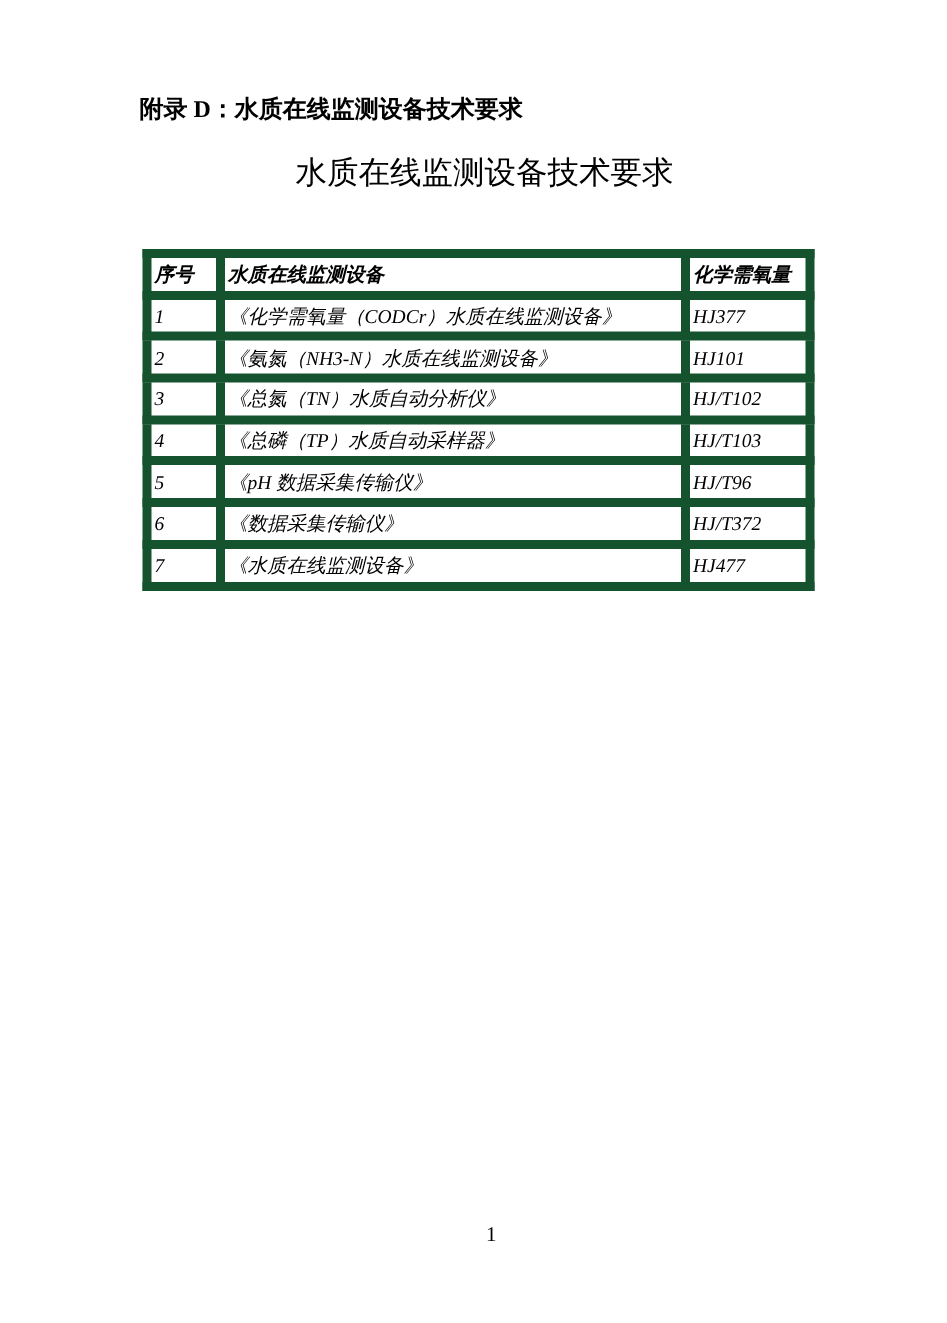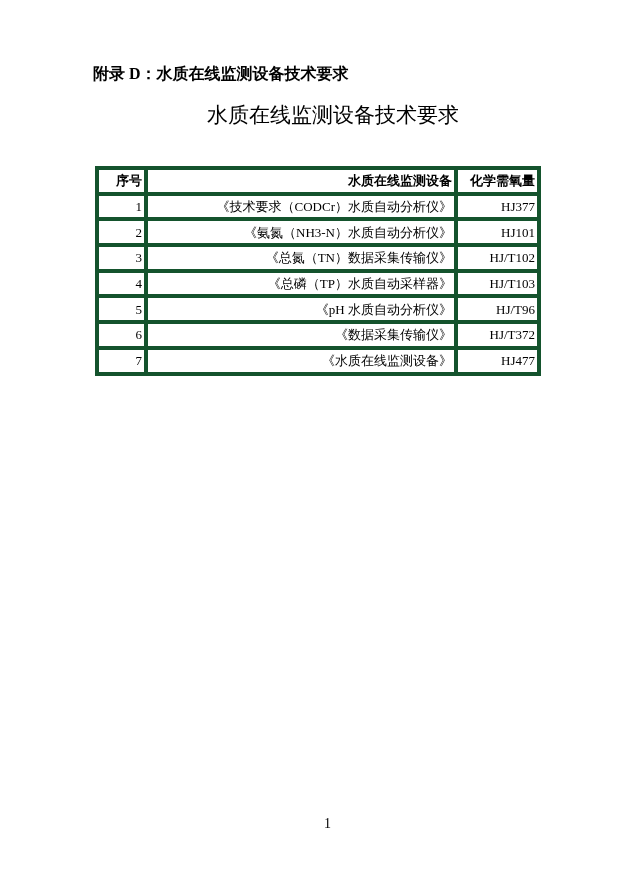--- a/index.html
+++ b/index.html
@@ -20,50 +20,51 @@
     position: absolute;
     left: 93px;
     top: 62px;
     font-size: 16px;
     line-height: 23px;
     font-weight: bold;
     white-space: nowrap;
   }
   .doc-title {
     position: absolute;
-    left: 107px;
+    left: 97px;
     top: 102px;
     width: 452px;
     text-align: center;
     font-size: 21px;
     line-height: 27px;
     font-weight: normal;
     white-space: nowrap;
   }
   table.doc-table {
     position: absolute;
     left: 95px;
     top: 166px;
     width: 442px;
     border-collapse: collapse;
     table-layout: fixed;
   }
   .doc-table col.c-index    { width: 49px; }
   .doc-table col.c-device   { width: 310px; }
   .doc-table col.c-standard { width: 83px; }
   .doc-table th, .doc-table td {
-    border: 4px solid #14532d;
+    border: 6px solid #14532d;
     height: 21.7px;
     padding: 0 2px;
-    text-align: right;
+    text-align: left;
     vertical-align: middle;
     font-size: 13px;
     line-height: 15px;
     overflow: hidden;
     white-space: nowrap;
+    font-style: italic;
   }
   .doc-table th {
     font-weight: bold;
   }
   .page-number {
     position: absolute;
     left: 0;
     top: 815px;
     width: 100%;
     box-sizing: border-box;
@@ -91,41 +92,41 @@
     <thead>
       <tr>
         <th>序号</th>
         <th>水质在线监测设备</th>
         <th>化学需氧量</th>
       </tr>
     </thead>
     <tbody>
       <tr>
         <td>1</td>
-        <td>《技术要求（CODCr）水质自动分析仪》</td>
+        <td>《化学需氧量（CODCr）水质在线监测设备》</td>
         <td>HJ377</td>
       </tr>
       <tr>
         <td>2</td>
-        <td>《氨氮（NH3-N）水质自动分析仪》</td>
+        <td>《氨氮（NH3-N）水质在线监测设备》</td>
         <td>HJ101</td>
       </tr>
       <tr>
         <td>3</td>
-        <td>《总氮（TN）数据采集传输仪》</td>
+        <td>《总氮（TN）水质自动分析仪》</td>
         <td>HJ/T102</td>
       </tr>
       <tr>
         <td>4</td>
         <td>《总磷（TP）水质自动采样器》</td>
         <td>HJ/T103</td>
       </tr>
       <tr>
         <td>5</td>
-        <td>《pH 水质自动分析仪》</td>
+        <td>《pH 数据采集传输仪》</td>
         <td>HJ/T96</td>
       </tr>
       <tr>
         <td>6</td>
         <td>《数据采集传输仪》</td>
         <td>HJ/T372</td>
       </tr>
       <tr>
         <td>7</td>
         <td>《水质在线监测设备》</td>

